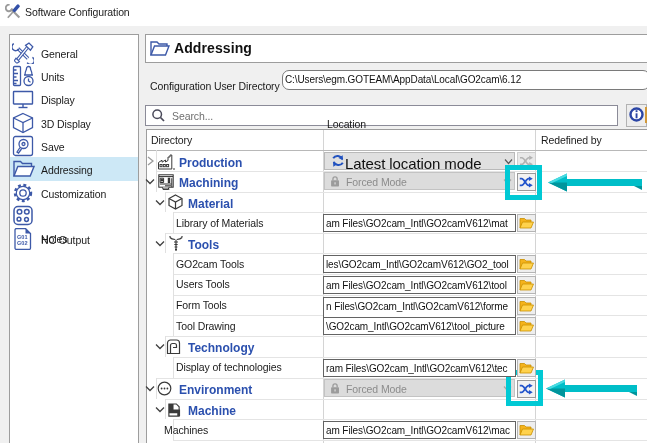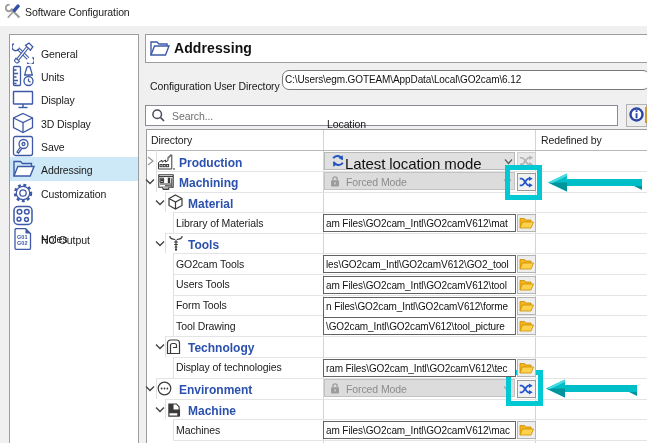--- a/index.html
+++ b/index.html
@@ -266,21 +266,21 @@
   <div class="abs t11" style="left:176px;top:217px;">Library of Materials</div>
   <div class="abs t11 blue" style="left:188px;top:238px;">Tools</div>
   <div class="abs t11" style="left:176px;top:258px;">GO2cam Tools</div>
   <div class="abs t11" style="left:176px;top:278px;">Users Tools</div>
   <div class="abs t11" style="left:176px;top:299px;">Form Tools</div>
   <div class="abs t11" style="left:176px;top:320px;">Tool Drawing</div>
   <div class="abs t11 blue" style="left:188px;top:341px;">Technology</div>
   <div class="abs t11" style="left:176px;top:361px;">Display of technologies</div>
   <div class="abs t11 blue" style="left:179px;top:383px;">Environment</div>
   <div class="abs t11 blue" style="left:188px;top:404px;">Machine</div>
-  <div class="abs t11" style="left:176px;top:424px;">Machines</div>
+  <div class="abs t11" style="left:164px;top:424px;">Machines</div>
 
   <div class="greybar" style="left:324px;top:152px;width:191px;height:18px;background:#e0e0e0;border-color:#b9b9b9;"></div>
   <svg class="abs" style="left:331px;top:154px" width="14" height="14" viewBox="0 0 14 14">
     <path d="M2.2 4.3 A5 5 0 0 1 11.2 5.3" fill="none" stroke="#2353c0" stroke-width="2"></path>
     <path d="M11.8 8.7 A5 5 0 0 1 2.8 7.7" fill="none" stroke="#2353c0" stroke-width="2"></path>
     <path d="M11.7 1.2 L11.9 6.3 L7.5 4.0 Z" fill="#2353c0"></path>
     <path d="M2.3 12.8 L2.1 7.7 L6.5 10.0 Z" fill="#2353c0"></path>
   </svg>
   <div class="abs" style="left:345px;top:155px;font-size:15px;letter-spacing:-0.1px;color:#111;white-space:nowrap;">Latest location mode</div>
   <svg class="abs" style="left:504px;top:158px" width="9" height="7" viewBox="0 0 9 7">

